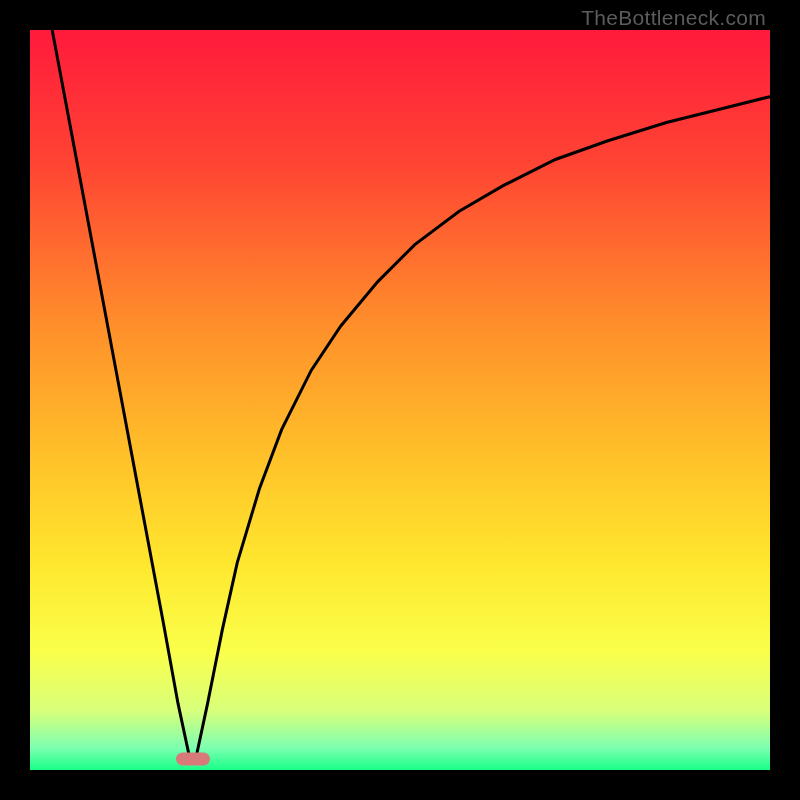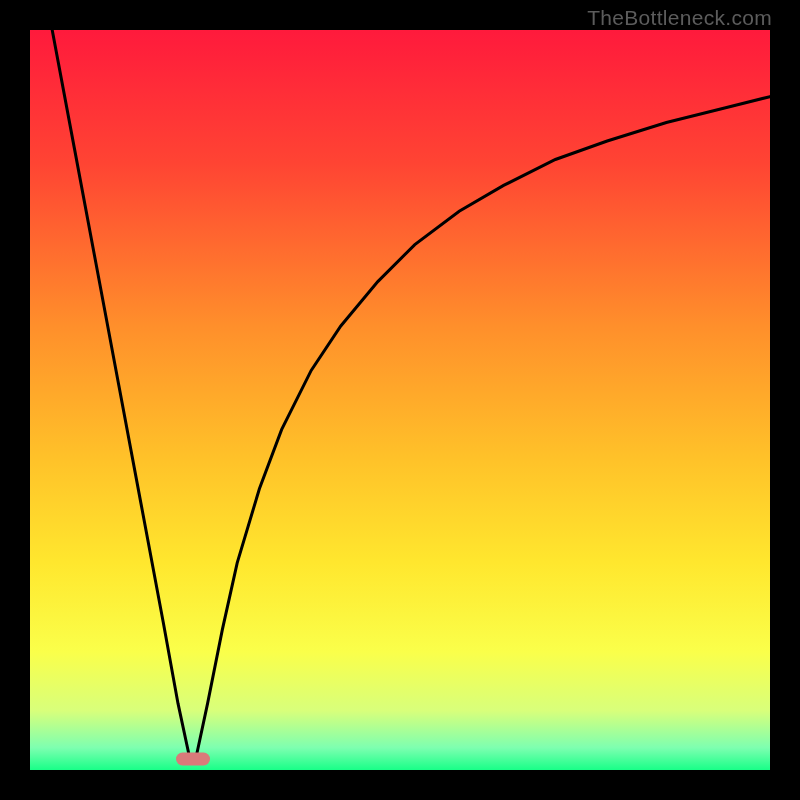--- a/index.html
+++ b/index.html
@@ -29,21 +29,21 @@
     position: absolute;
     inset: 0;
   }
   .curve-svg {
     position: absolute;
     inset: 0;
   }
   .watermark {
     position: absolute;
     top: 6px;
-    right: 28px;
+    right: 34px;
     color: #5c5c5c;
     font-size: 21px;
     font-weight: 500;
     letter-spacing: 0.3px;
   }
   .marker {
     position: absolute;
     width: 34px;
     height: 13px;
     border-radius: 7px;

